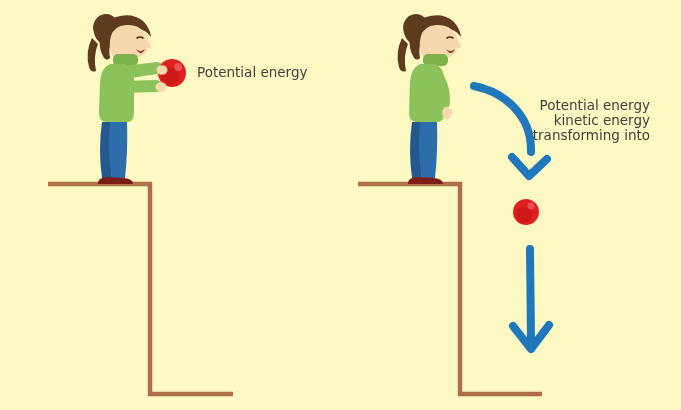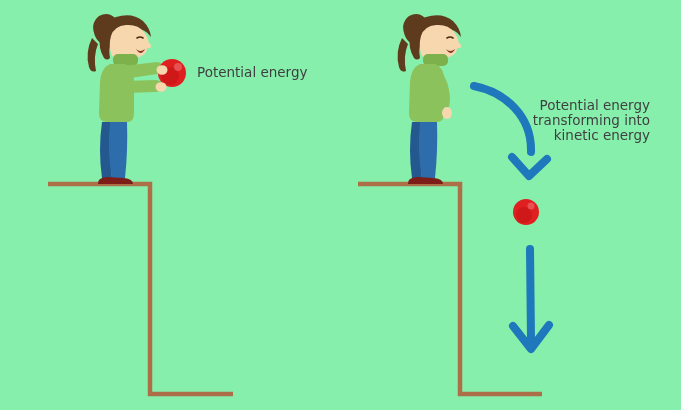--- a/index.html
+++ b/index.html
@@ -1,19 +1,19 @@
 <!DOCTYPE html>
 <html><head>
 <meta charset="utf-8">
 <style>
   html,body{margin:0;padding:0;background:#fff;}
   #stage{
     position:relative;
     width:681px;height:410px;
-    background:#86efac;
+    background:#fef9c3;
     overflow:hidden;
     font-family:"DejaVu Sans","Liberation Sans",sans-serif;
   }
   #scene-svg{position:absolute;left:0;top:0;}
   .hair{fill:#5f3b1e;}
   .skin{fill:#f6d7ae;}
   .sweater{fill:#8cc25c;}
   .collar{fill:#7db14c;}
   .jeans{fill:#2d6dab;}
   .jeans-dark{fill:#24598f;}
@@ -108,17 +108,17 @@
     <g>
       <path d="M530,249 L531,340" fill="none" stroke-width="8" stroke-linecap="round" stroke="#1e78bb"></path>
       <path d="M513,326 L531,349 L549,325" fill="none" stroke-width="8" stroke-linecap="round" stroke-linejoin="round" stroke="#1e78bb"></path>
     </g>
   </svg>
 
   <div id="left-caption" class="caption">Potential energy</div>
 
   <div id="right-caption" class="caption">
     <span>Potential energy</span>
+    <span>kinetic energy</span>
     <span>transforming into</span>
-    <span>kinetic energy</span>
   </div>
 
 </div>
 
 </body></html>

